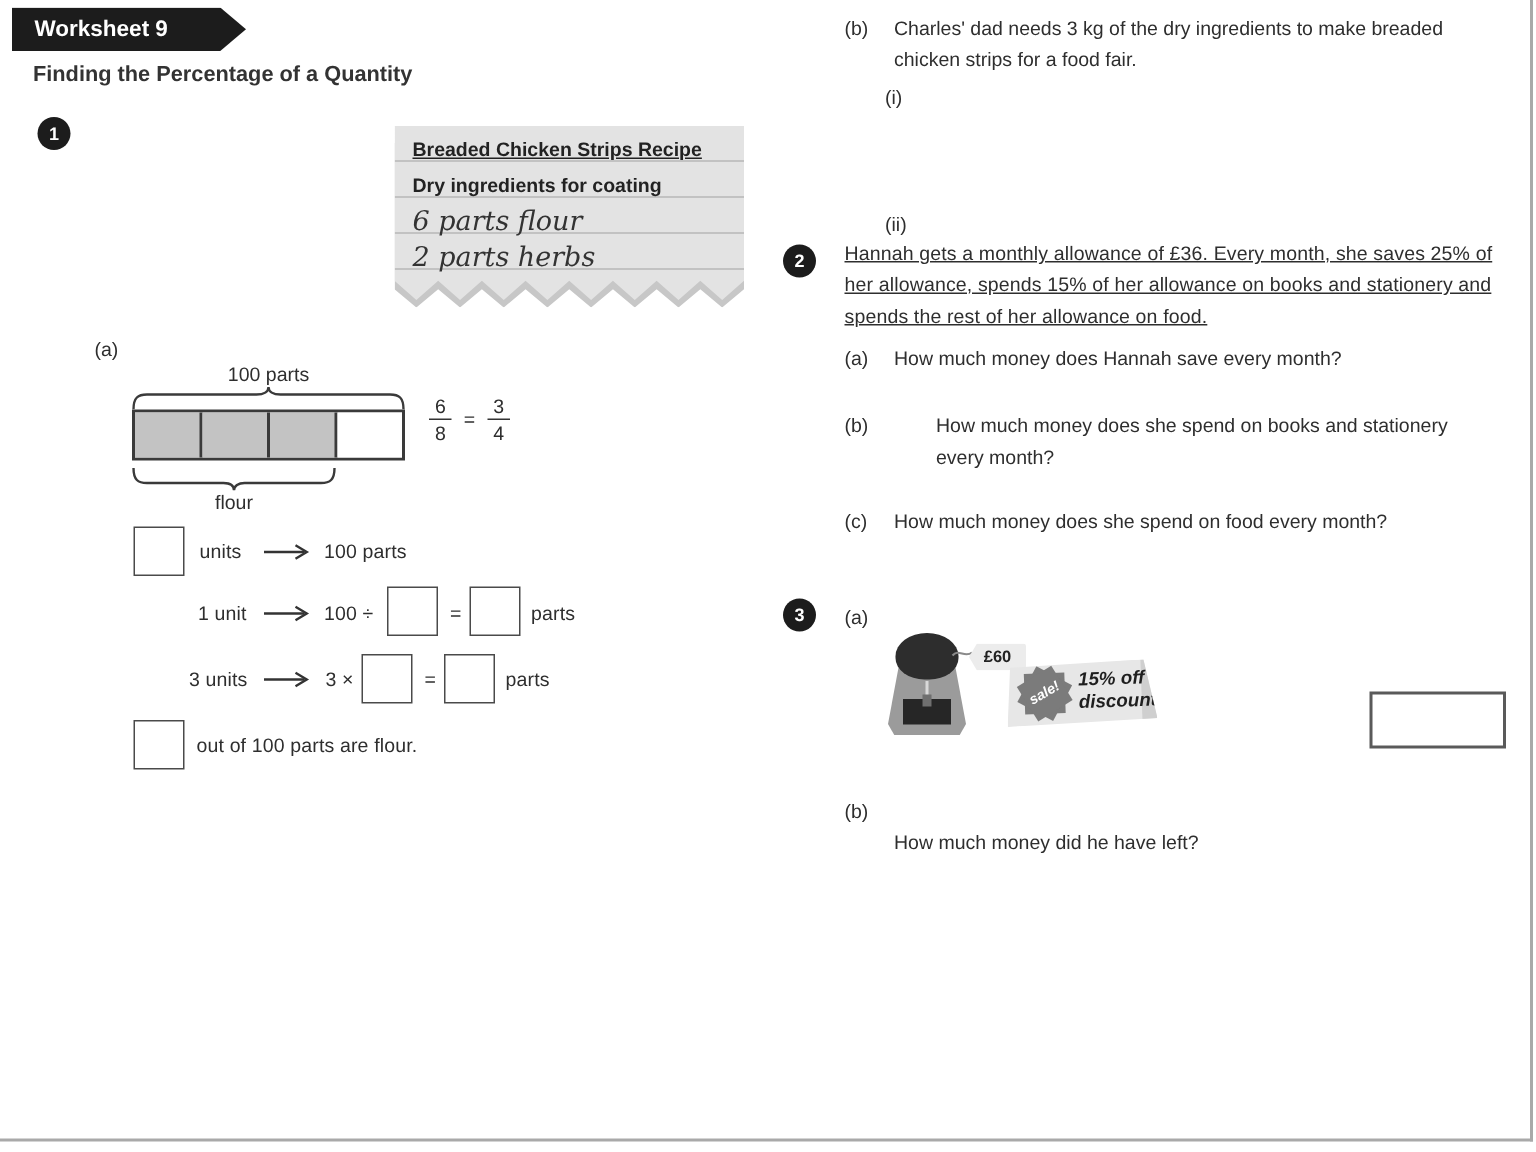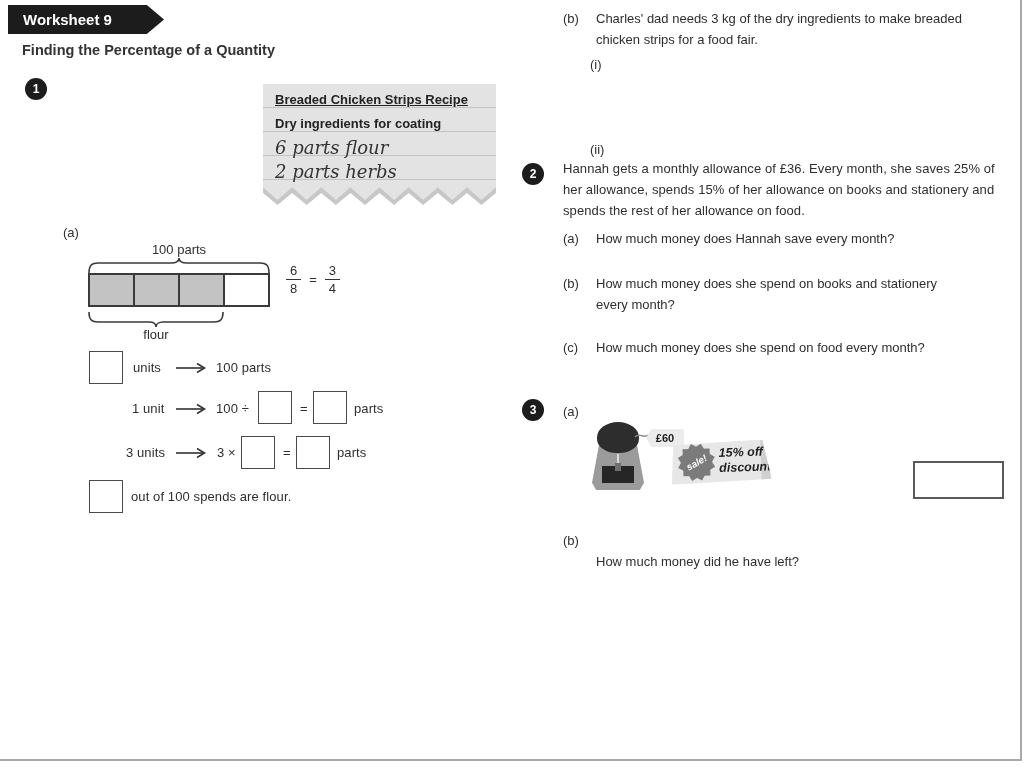--- a/index.html
+++ b/index.html
@@ -151,42 +151,42 @@
     <line x1="1" y1="6" x2="28" y2="6" stroke="#333" stroke-width="1.6"></line>
       <path d="M22,1.5 L29.5,6 L22,10.5" fill="none" stroke="#333" stroke-width="1.6"></path>
   </svg>
   <span class="abs txt" style="left:217px; top:442px;">3 ×</span>
   <div class="ansbox-sm" style="left:241px; top:436px;"></div>
   <span class="abs txt" style="left:283px; top:442px;">=</span>
   <div class="ansbox-sm" style="left:296px; top:436px;"></div>
   <span class="abs txt" style="left:337px; top:442px;">parts</span>
 
   <div class="ansbox-sm" style="left:89px; top:480px;"></div>
-  <span class="abs txt" style="left:131px; top:486px;">out of 100 spends are flour.</span>
+  <span class="abs txt" style="left:131px; top:486px;">out of 100 parts are flour.</span>
 
   <div class="qrow" style="left:563px; top:8px; width:445px;">
     <span class="qlabel">(b)</span>
     <span style="width:415px;">Charles' dad needs 3 kg of the dry ingredients to make breaded chicken strips for a food fair.</span>
   </div>
   <div class="qrow" style="left:590px; top:54px;">
     <span class="qlabel">(i)</span>
   </div>
   <div class="qrow" style="left:590px; top:105px;margin-top:34px;">
     <span class="qlabel">(ii)</span>
   </div>
 
   <div class="qnum" style="left:522px; top:163px;">2</div>
-  <div class="abs txt" style="left:563px; top:158px; width:450px;">Hannah gets a monthly allowance of £36. Every month, she saves 25% of her allowance, spends 15% of her allowance on books and stationery and spends the rest of her allowance on food.</div>
+  <div class="abs txt" style="left:563px; top:158px; width:450px;text-decoration:underline;">Hannah gets a monthly allowance of £36. Every month, she saves 25% of her allowance, spends 15% of her allowance on books and stationery and spends the rest of her allowance on food.</div>
   <div class="qrow" style="left:563px; top:228px;">
     <span class="qlabel">(a)</span>
     <span>How much money does Hannah save every month?</span>
   </div>
   <div class="qrow" style="left:563px; top:273px;">
     <span class="qlabel">(b)</span>
-    <span style="width:360px;">How much money does she spend on books and stationery every month?</span>
+    <span style="width:360px;margin-left:28px;">How much money does she spend on books and stationery every month?</span>
   </div>
   <div class="qrow" style="left:563px; top:337px;">
     <span class="qlabel">(c)</span>
     <span>How much money does she spend on food every month?</span>
   </div>
 
   <div class="qnum" style="left:522px; top:399px;">3</div>
   <div class="qrow" style="left:563px; top:401px;">
     <span class="qlabel">(a)</span>
   </div>

